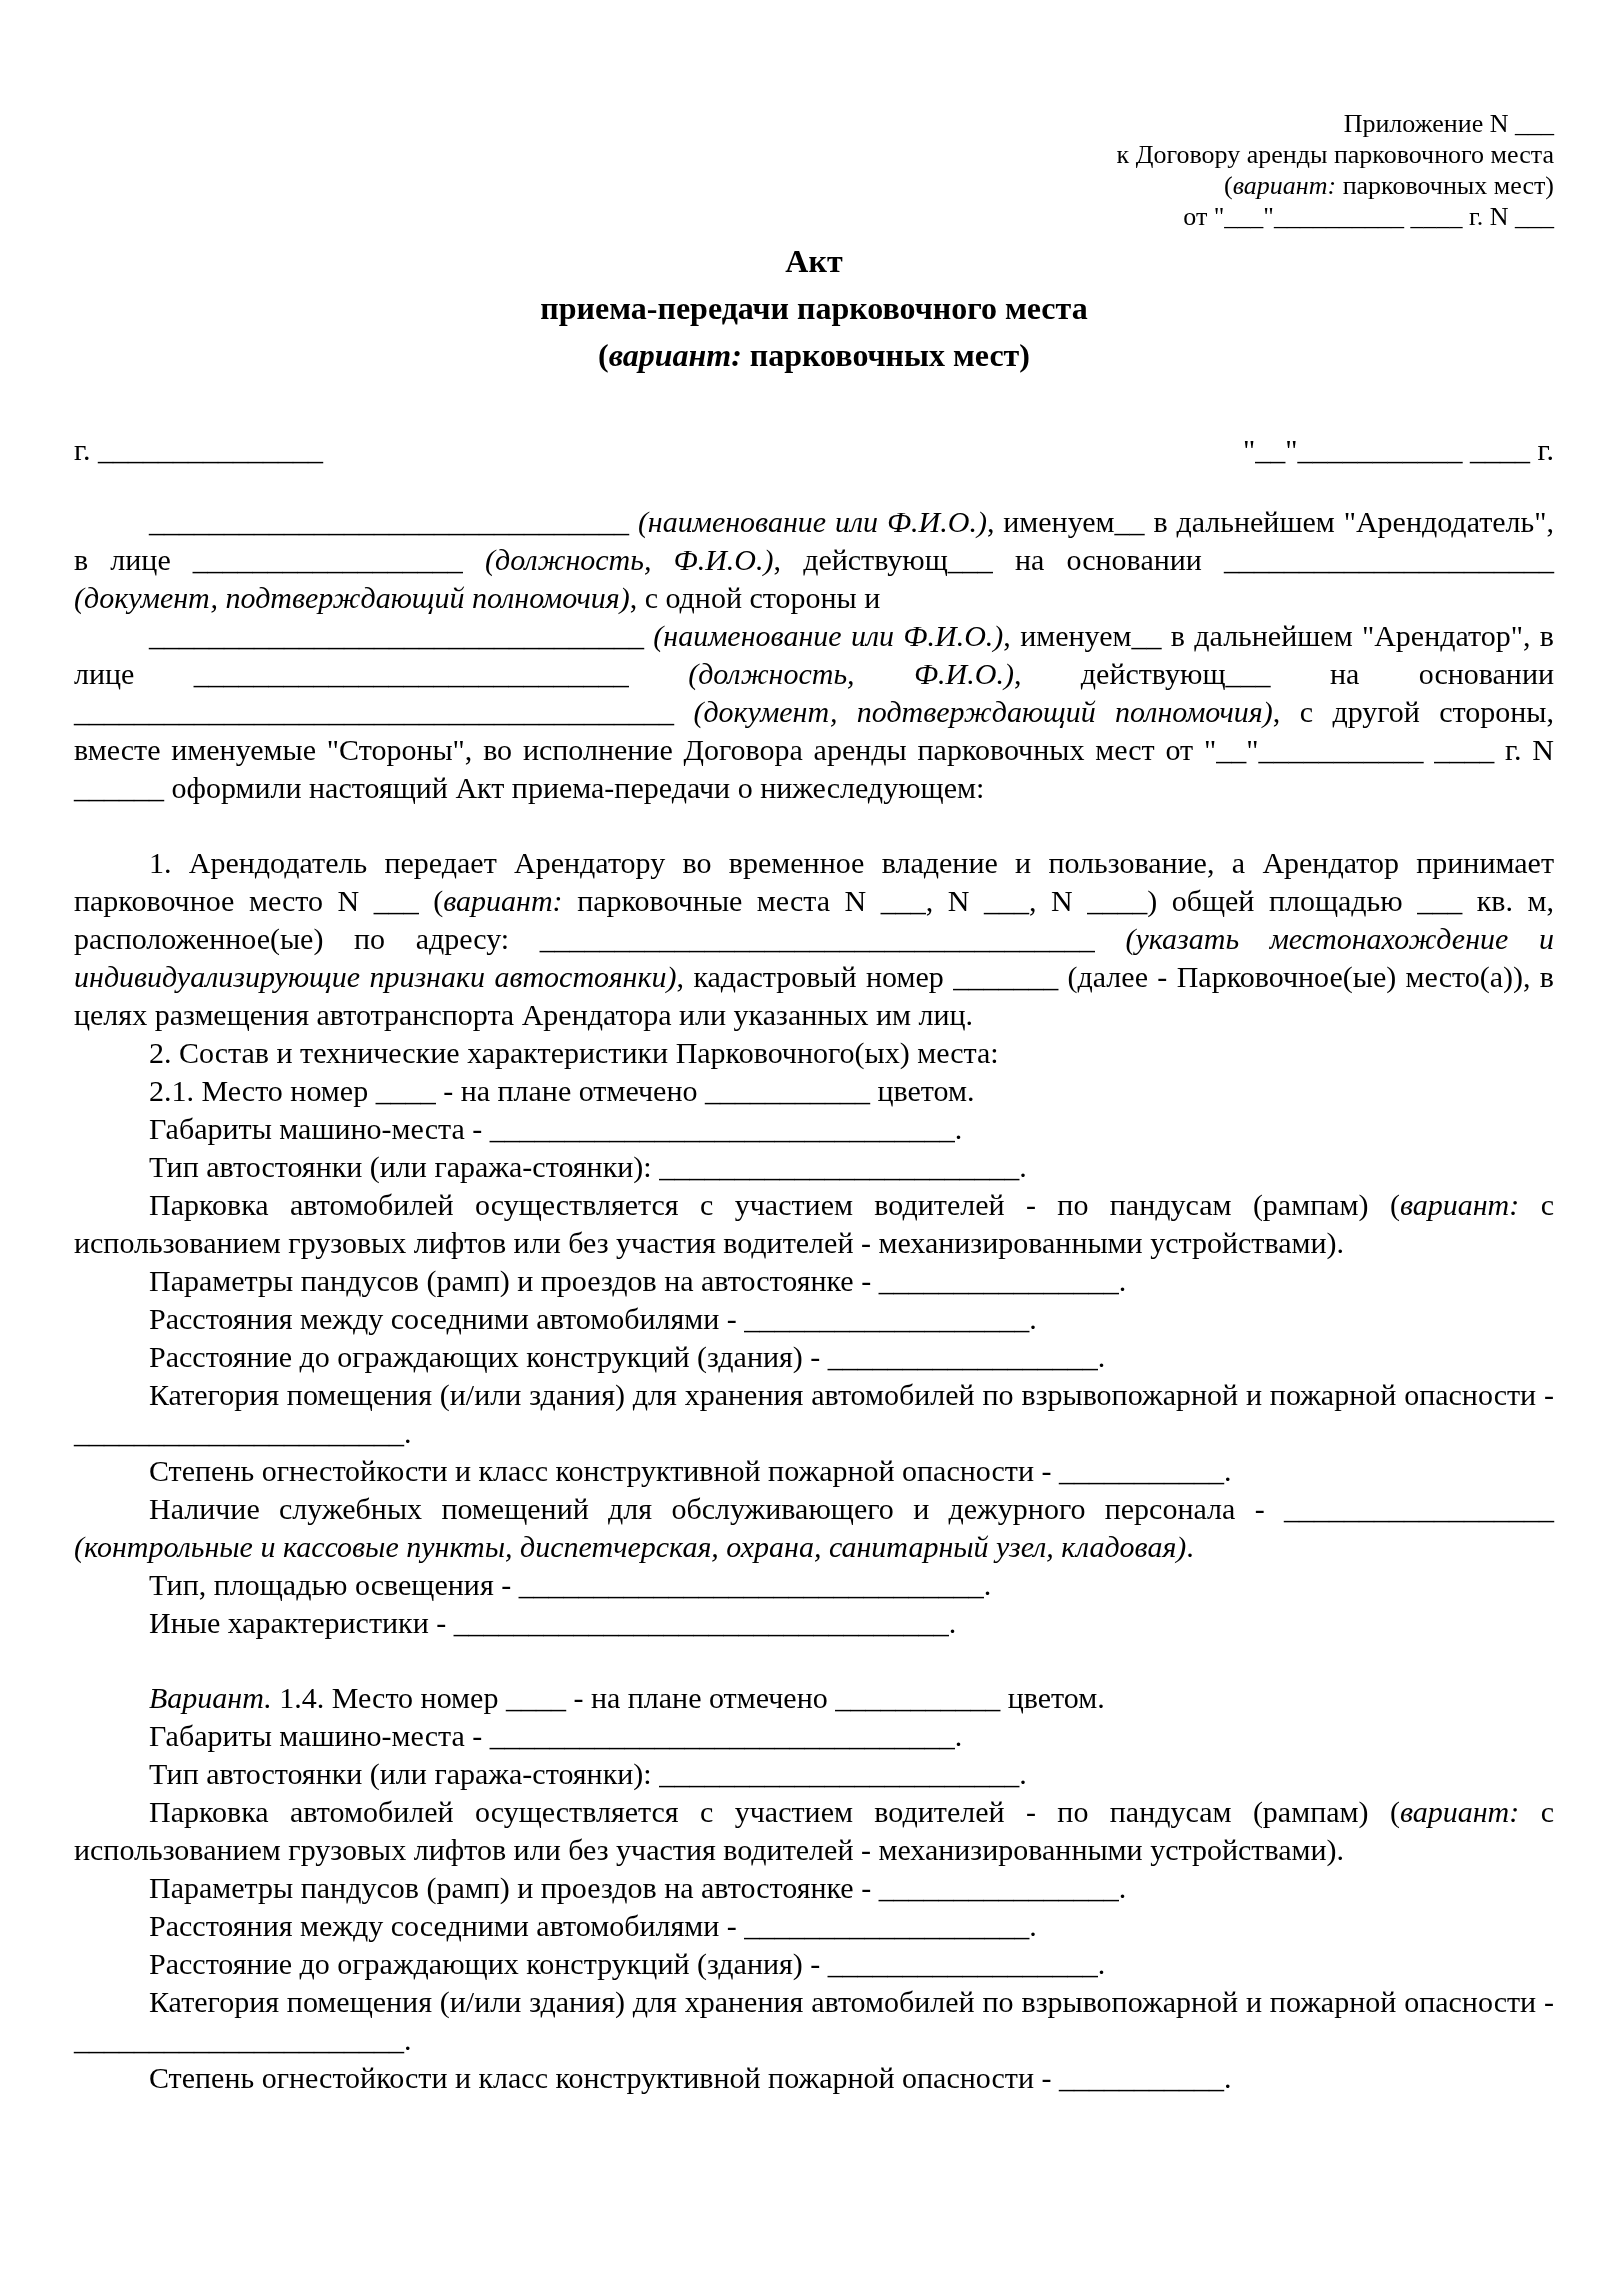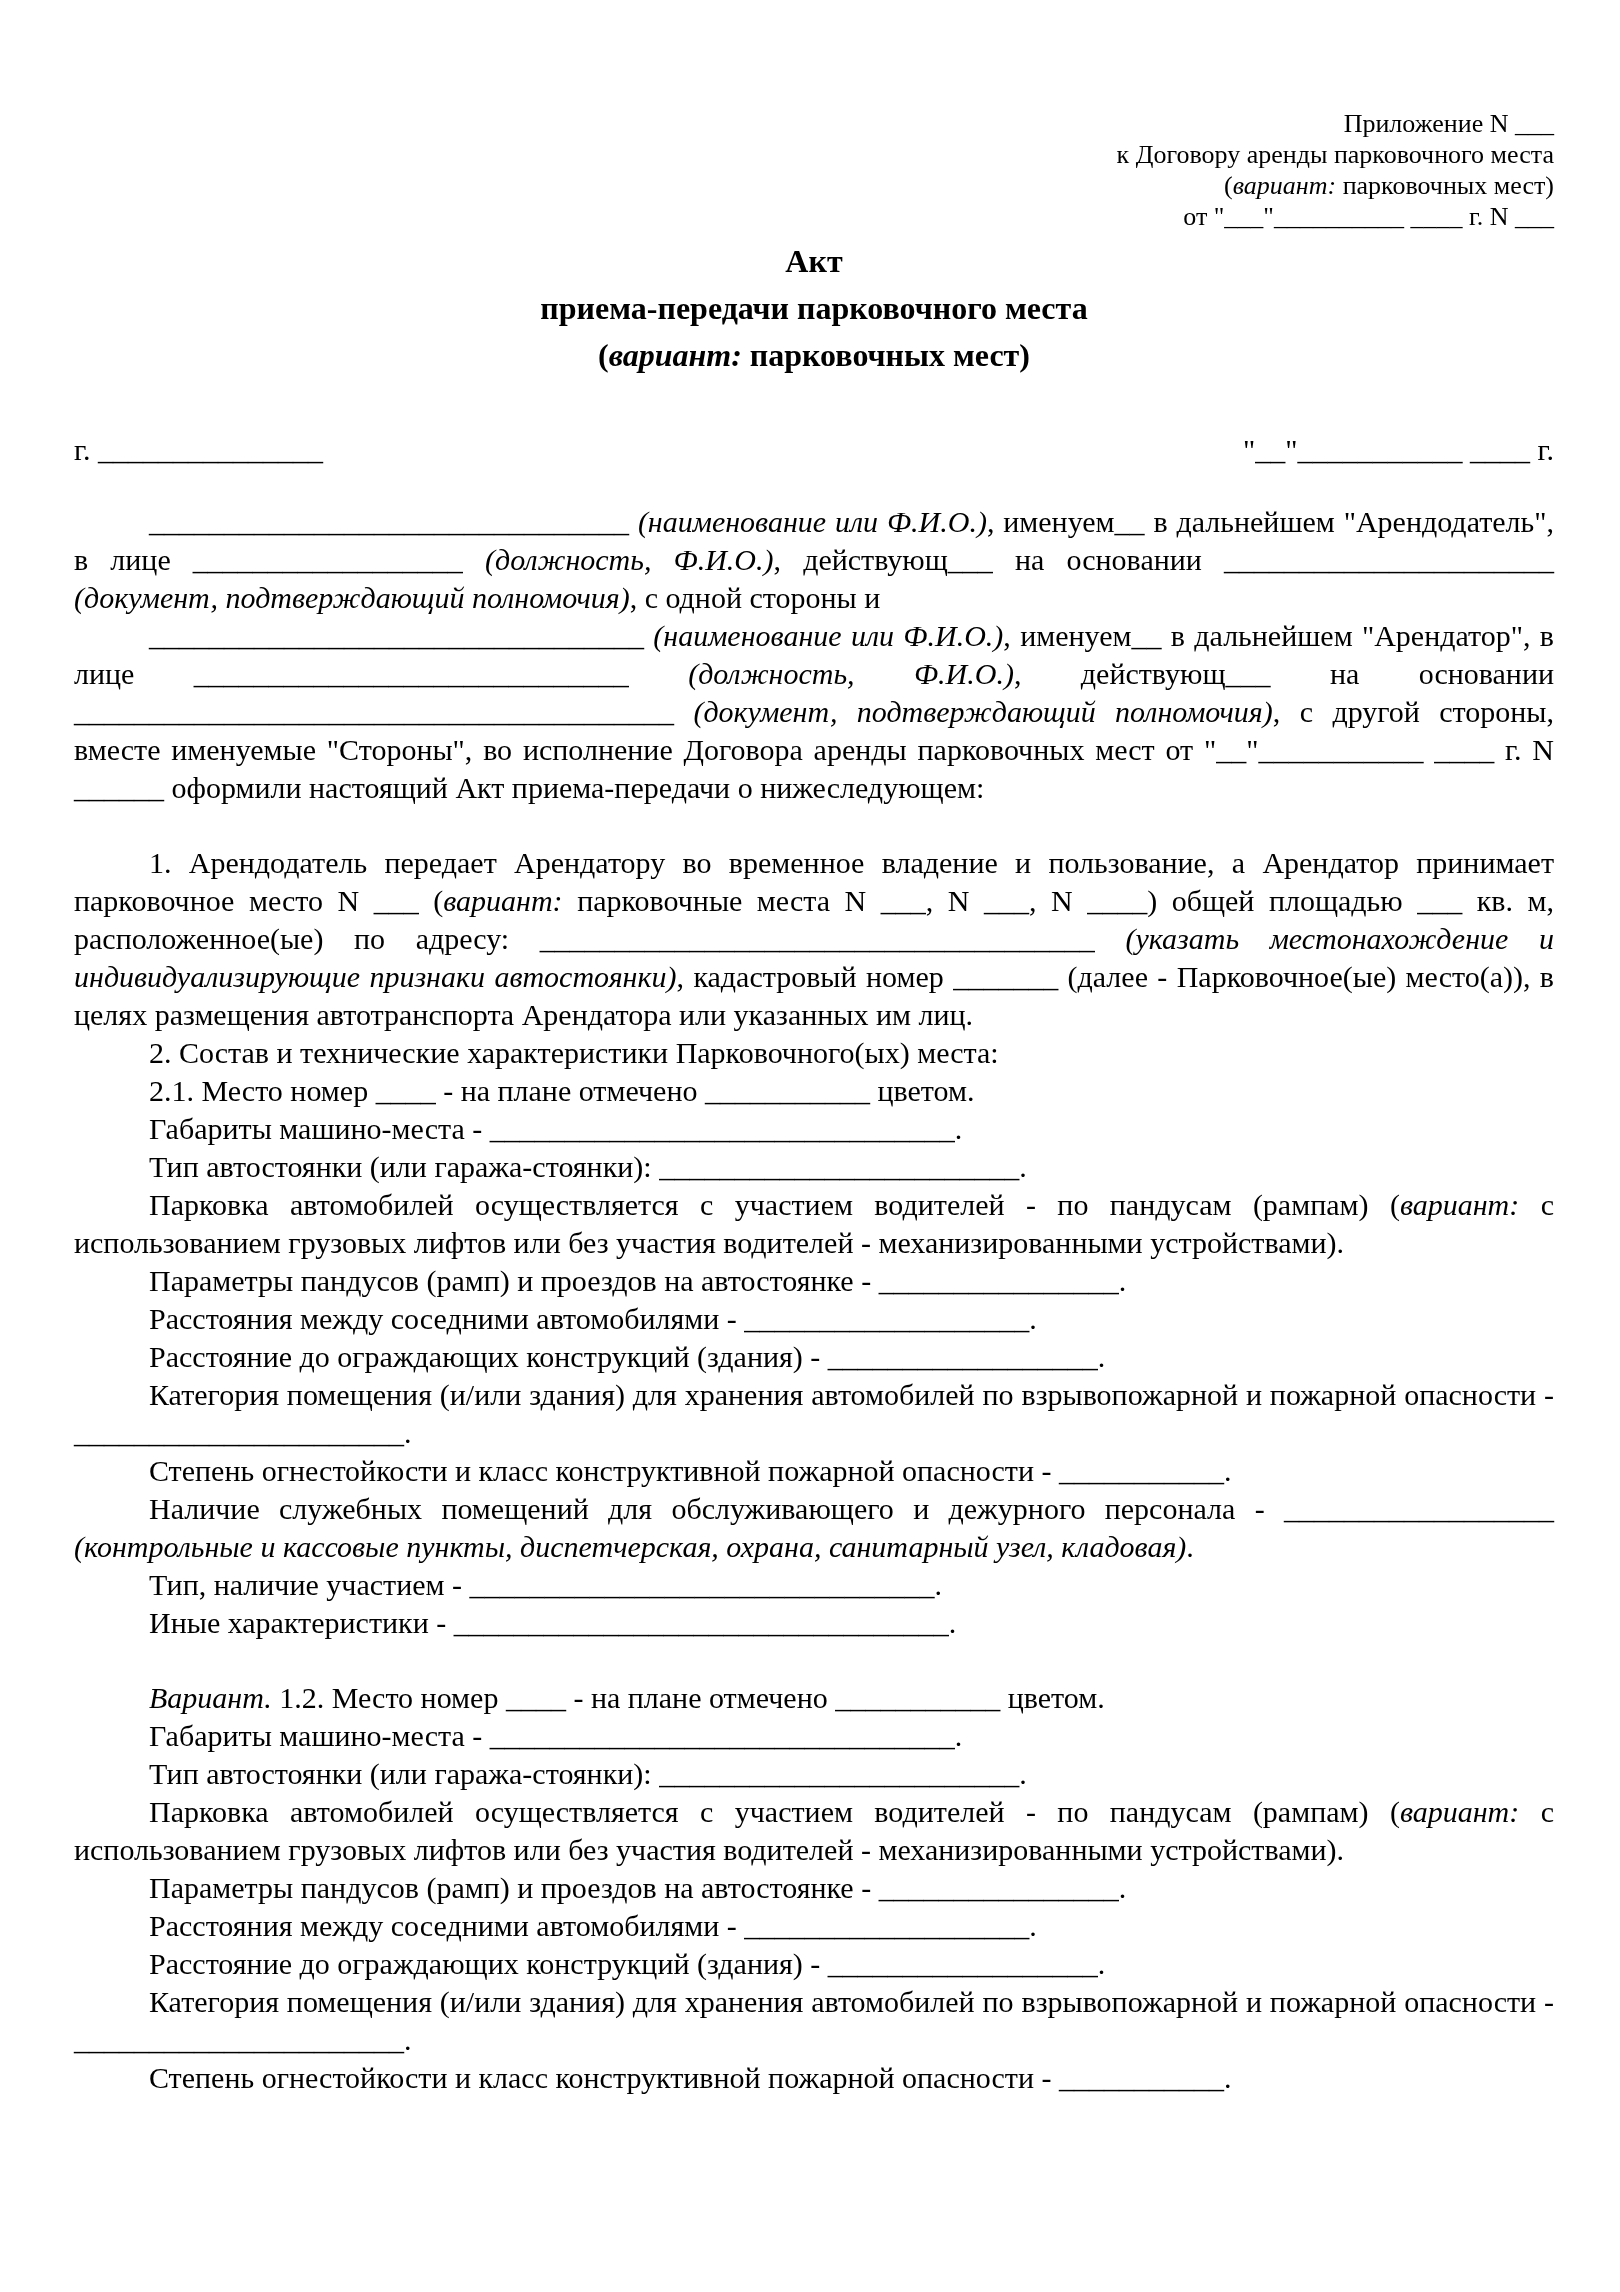--- a/index.html
+++ b/index.html
@@ -57,26 +57,26 @@
     <p class="sec">2.1. Место номер ____ - на плане отмечено ___________ цветом.</p>
     <p class="sec">Габариты машино-места - _______________________________.</p>
     <p class="sec">Тип автостоянки (или гаража-стоянки): ________________________.</p>
     <p class="ind"><span>Парковка автомобилей осуществляется с участием водителей - по пандусам (рампам) (</span><i>вариант:</i><span> с использованием грузовых лифтов или без участия водителей - механизированными устройствами).</span></p>
     <p class="sec">Параметры пандусов (рамп) и проездов на автостоянке - ________________.</p>
     <p class="sec">Расстояния между соседними автомобилями - ___________________.</p>
     <p class="sec">Расстояние до ограждающих конструкций (здания) - __________________.</p>
     <p class="ind">Категория помещения (и/или здания) для хранения автомобилей по взрывопожарной и пожарной опасности - ______________________.</p>
     <p class="sec">Степень огнестойкости и класс конструктивной пожарной опасности - ___________.</p>
     <p class="ind"><span>Наличие служебных помещений для обслуживающего и дежурного персонала - __________________ </span><i>(контрольные и кассовые пункты, диспетчерская, охрана, санитарный узел, кладовая)</i><span>.</span></p>
-    <p class="sec">Тип, наличие участием - _______________________________.</p>
+    <p class="sec">Тип, площадью освещения - _______________________________.</p>
     <p class="sec">Иные характеристики - _________________________________.</p>
 
     <div class="gap"></div>
 
-    <p class="sec"><i>Вариант.</i><span> 1.2. Место номер ____ - на плане отмечено ___________ цветом.</span></p>
+    <p class="sec"><i>Вариант.</i><span> 1.4. Место номер ____ - на плане отмечено ___________ цветом.</span></p>
     <p class="sec">Габариты машино-места - _______________________________.</p>
     <p class="sec">Тип автостоянки (или гаража-стоянки): ________________________.</p>
     <p class="ind"><span>Парковка автомобилей осуществляется с участием водителей - по пандусам (рампам) (</span><i>вариант:</i><span> с использованием грузовых лифтов или без участия водителей - механизированными устройствами).</span></p>
     <p class="sec">Параметры пандусов (рамп) и проездов на автостоянке - ________________.</p>
     <p class="sec">Расстояния между соседними автомобилями - ___________________.</p>
     <p class="sec">Расстояние до ограждающих конструкций (здания) - __________________.</p>
     <p class="ind">Категория помещения (и/или здания) для хранения автомобилей по взрывопожарной и пожарной опасности - ______________________.</p>
     <p class="sec">Степень огнестойкости и класс конструктивной пожарной опасности - ___________.</p>
   </div>
 </div>

